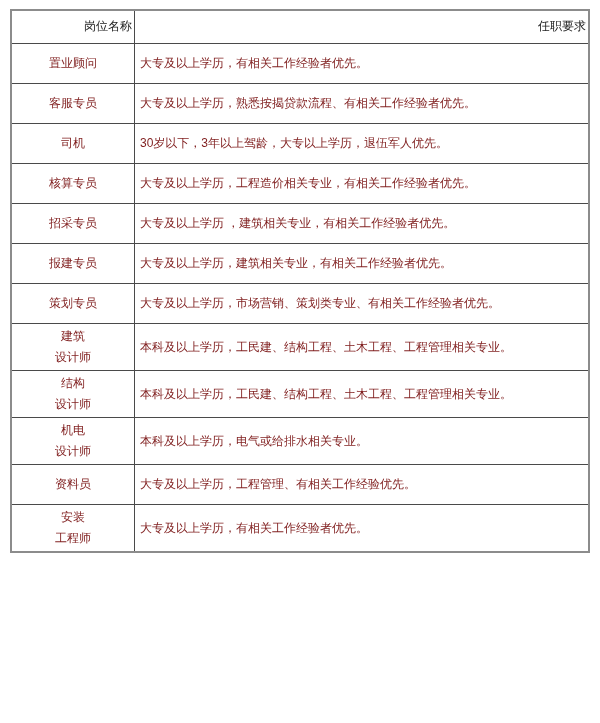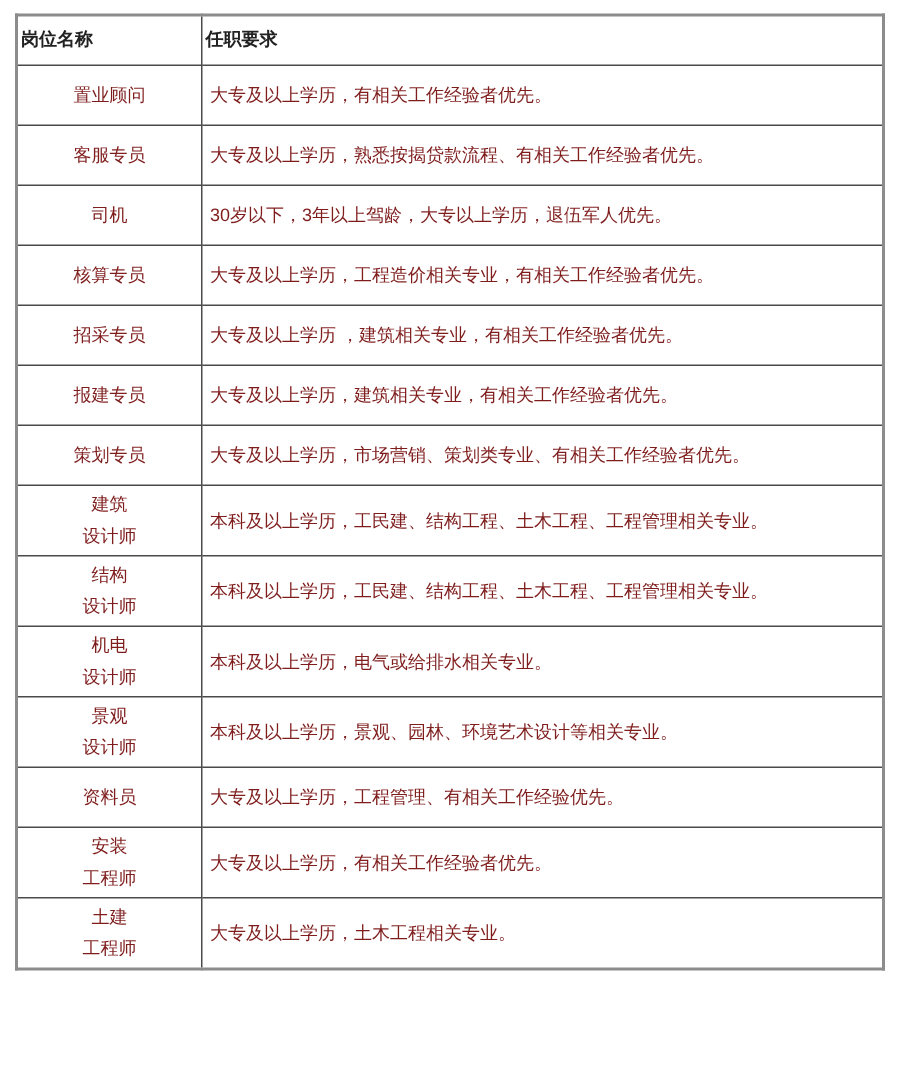--- a/index.html
+++ b/index.html
@@ -24,22 +24,22 @@
   table.job-table th,
   table.job-table td {
     border: 1px solid #4a4a4a;
     font-size: 12px;
     color: #7f1d1d;
     box-sizing: border-box;
     background: #ffffff;
   }
   table.job-table th {
     height: 33px;
-    font-weight: bold;
-    text-align: left;
+    font-weight: normal;
+    text-align: right;
     vertical-align: middle;
     color: #222222;
     padding: 2px;
     margin-left: 12px;
   }
   th.col-position { width: 103px; }
   th.col-requirement { width: 379px; }
   td.position-cell {
     height: 40px;
     text-align: center;
@@ -104,33 +104,23 @@
       <tr class="two-line">
     <td class="position-cell">结构
 设计师</td>
     <td class="requirement-cell">本科及以上学历，工民建、结构工程、土木工程、工程管理相关专业。</td>
   </tr>
       <tr class="two-line">
     <td class="position-cell">机电
 设计师</td>
     <td class="requirement-cell">本科及以上学历，电气或给排水相关专业。</td>
   </tr>
-      <tr class="two-line">
-    <td class="position-cell">景观
-设计师</td>
-    <td class="requirement-cell">本科及以上学历，景观、园林、环境艺术设计等相关专业。</td>
-  </tr>
       <tr>
     <td class="position-cell">资料员</td>
     <td class="requirement-cell">大专及以上学历，工程管理、有相关工作经验优先。</td>
   </tr>
       <tr class="two-line">
     <td class="position-cell">安装
 工程师</td>
     <td class="requirement-cell">大专及以上学历，有相关工作经验者优先。</td>
   </tr>
-      <tr class="two-line">
-    <td class="position-cell">土建
-工程师</td>
-    <td class="requirement-cell">大专及以上学历，土木工程相关专业。</td>
-  </tr>
     </tbody>
 </table>
 
 </body></html>

